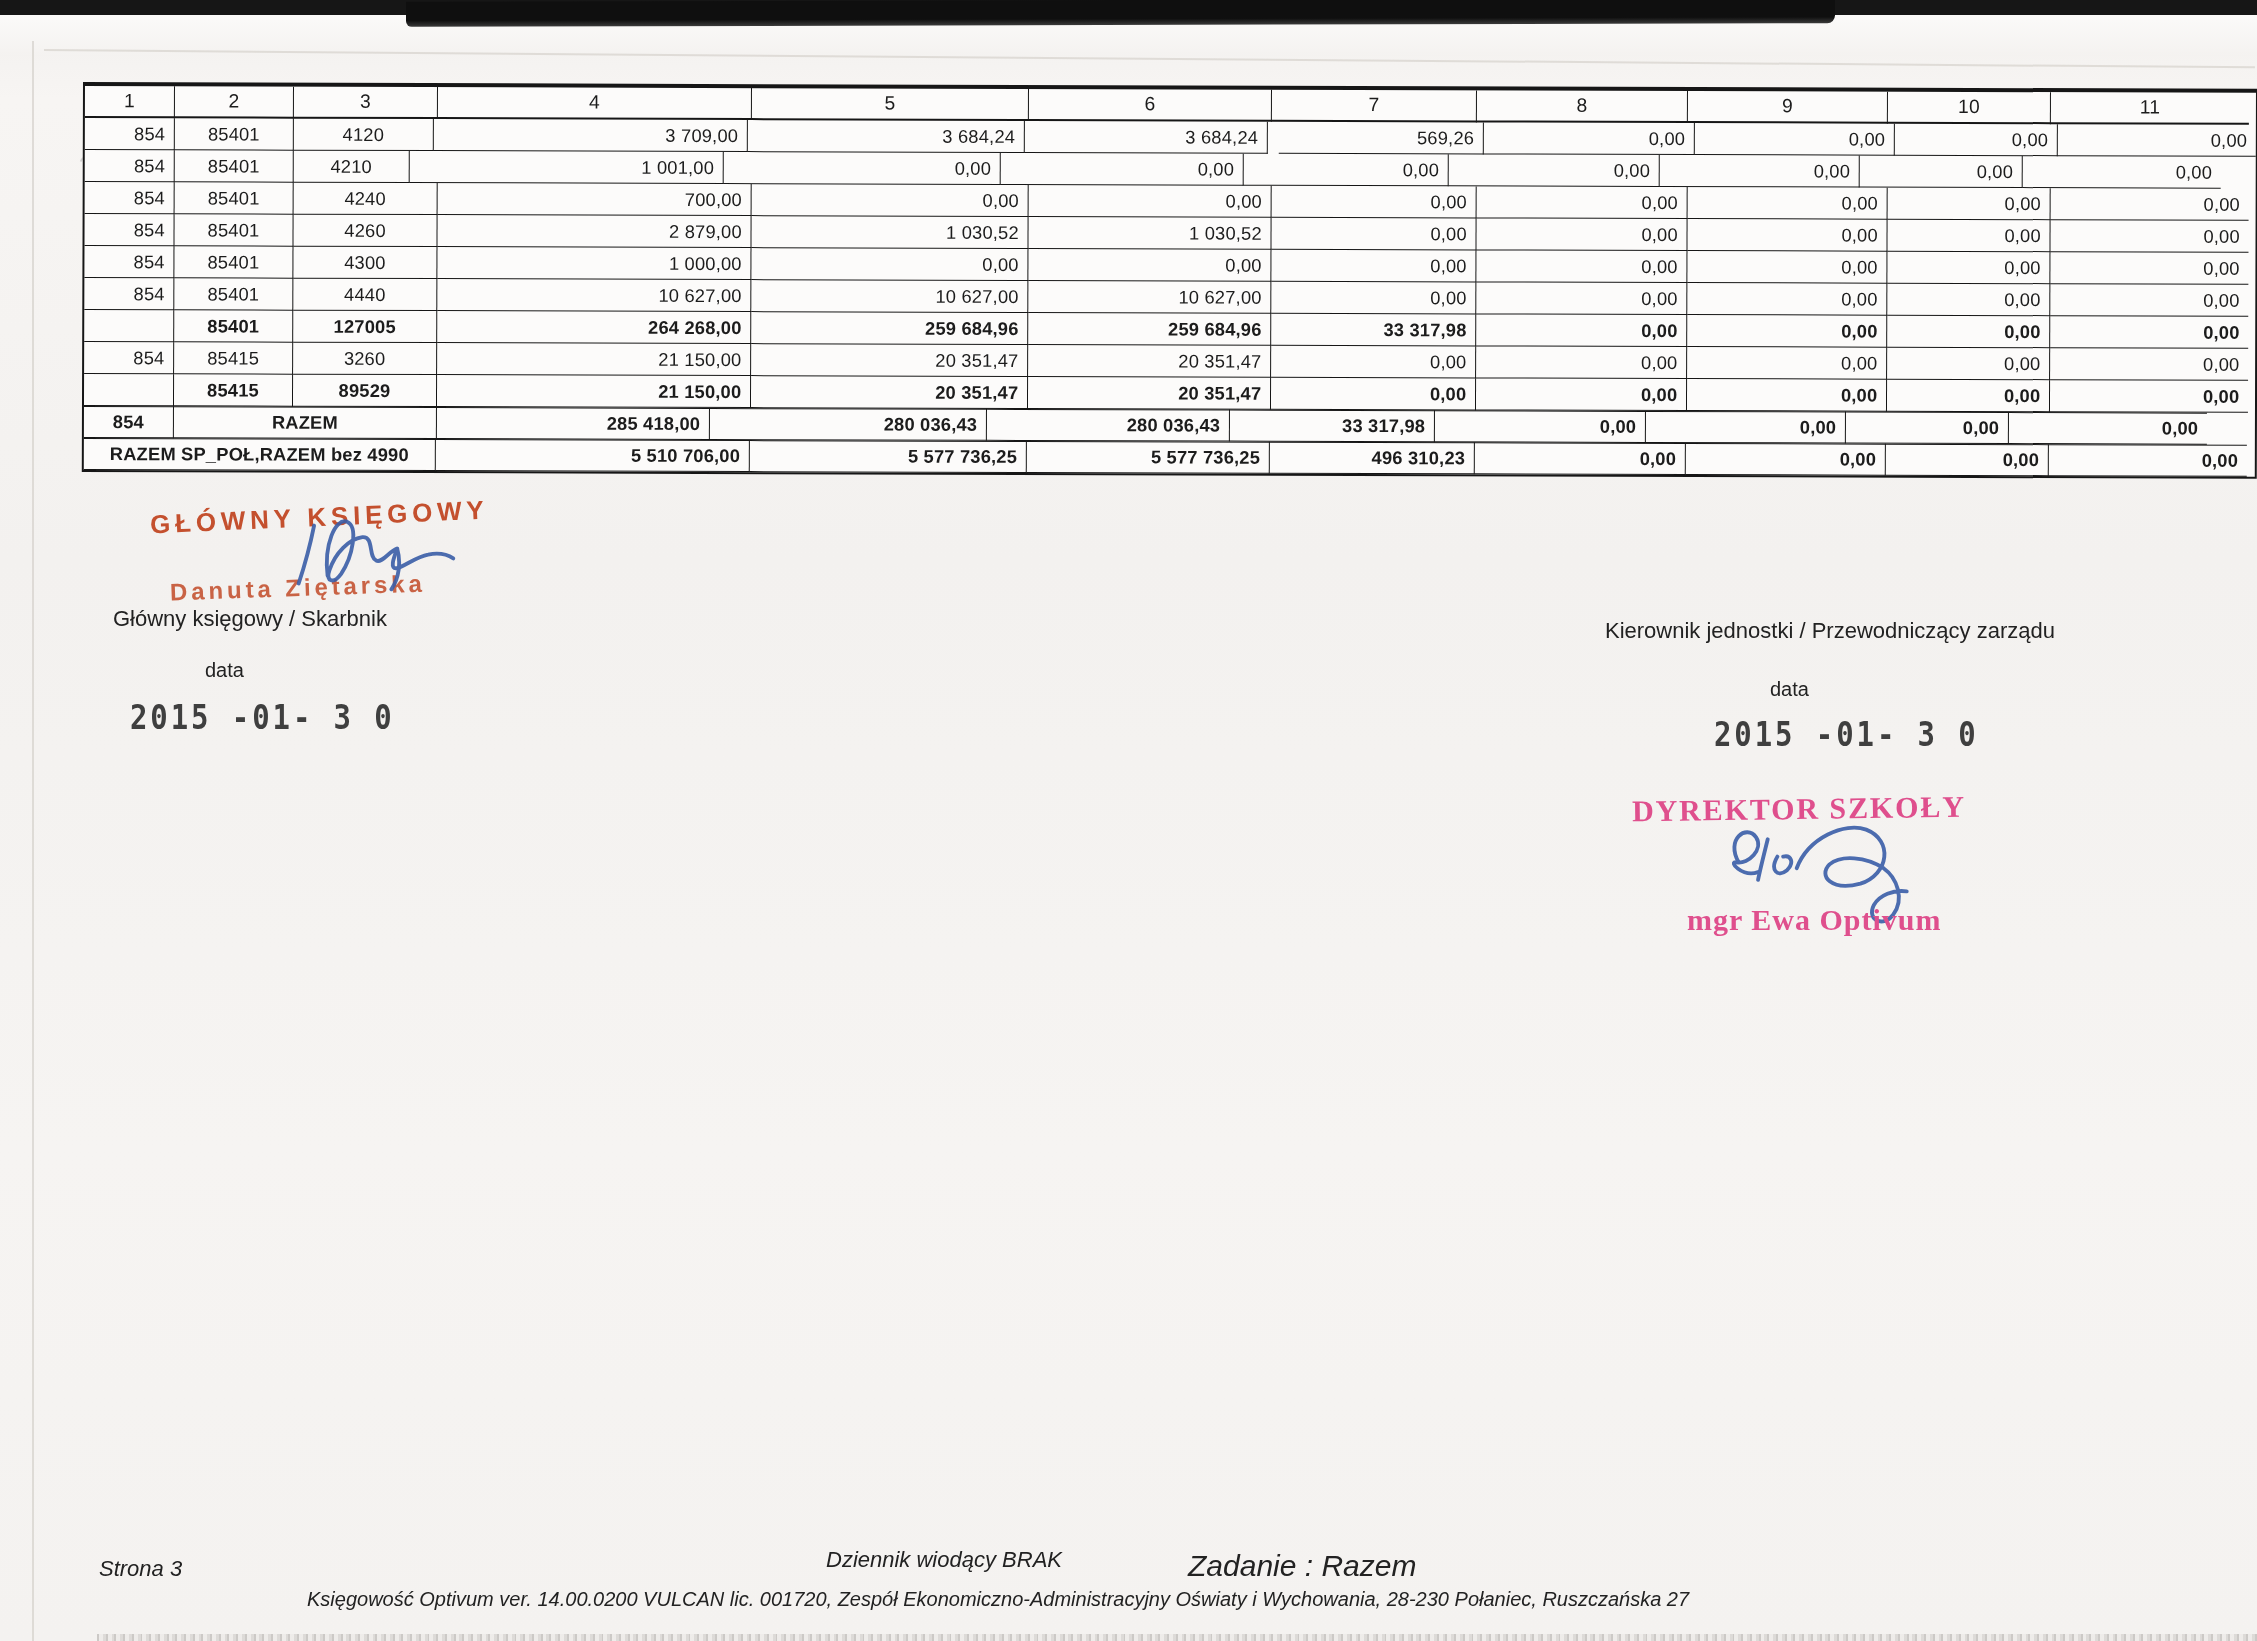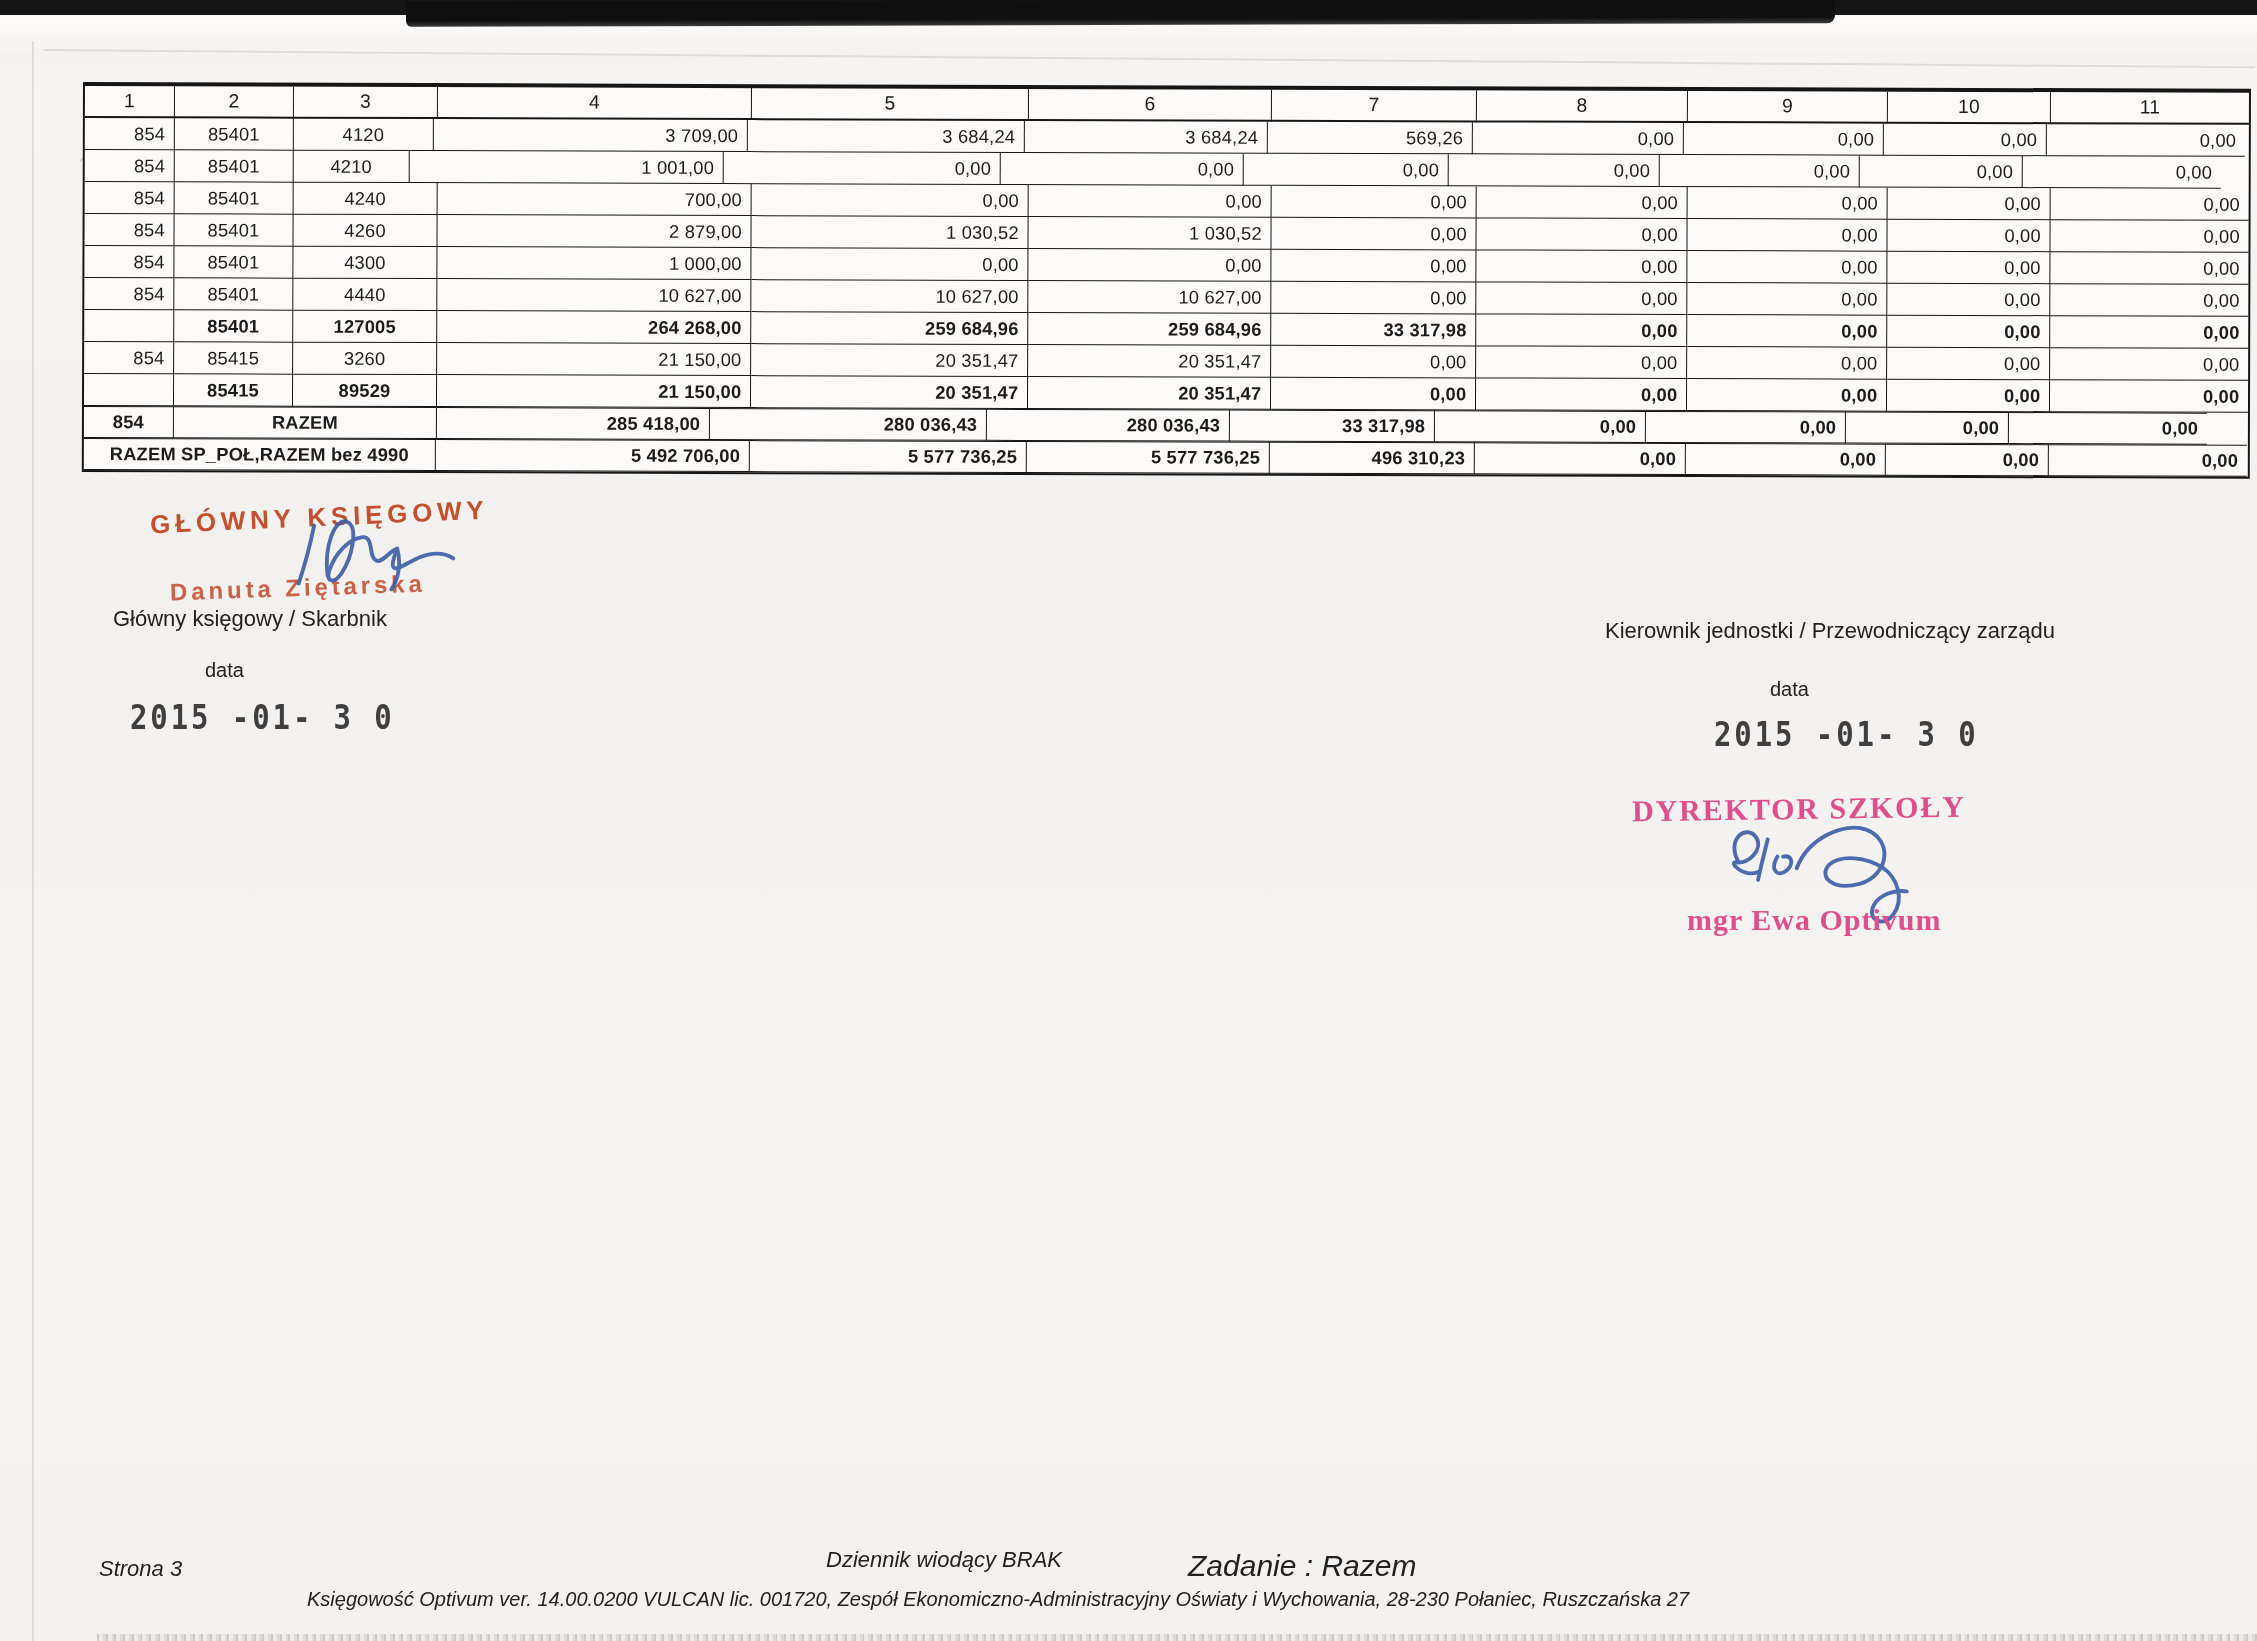--- a/index.html
+++ b/index.html
@@ -70,21 +70,21 @@
         <div class="td a-center" style="width: 163px;">10</div>
         <div class="td a-center" style="width: 198px;">11</div>
       </div>
       <div class="tr">
         <div class="td a-right" style="width: 90px;">854</div>
         <div class="td a-center" style="width: 119px;">85401</div>
         <div class="td a-center" style="width: 140px;">4120</div>
         <div class="td a-right" style="width: 314px;">3 709,00</div>
         <div class="td a-right" style="width: 277px;">3 684,24</div>
         <div class="td a-right" style="width: 243px;">3 684,24</div>
-        <div class="td a-right" style="width: 205px;">569,26</div>
+        <div class="td a-right" style="width: 205px; margin-left: 11px;">569,26</div>
         <div class="td a-right" style="width: 211px;">0,00</div>
         <div class="td a-right" style="width: 200px;">0,00</div>
         <div class="td a-right" style="width: 163px;">0,00</div>
         <div class="td a-right" style="width: 198px;">0,00</div>
       </div>
       <div class="tr">
         <div class="td a-right" style="width: 90px;">854</div>
         <div class="td a-center" style="width: 119px;">85401</div>
         <div class="td a-center" style="width: 116px;">4210</div>
         <div class="td a-right" style="width: 314px;">1 001,00</div>
@@ -194,21 +194,21 @@
         <div class="td a-right" style="width: 277px;">280 036,43</div>
         <div class="td a-right" style="width: 243px;">280 036,43</div>
         <div class="td a-right" style="width: 205px;">33 317,98</div>
         <div class="td a-right" style="width: 211px;">0,00</div>
         <div class="td a-right" style="width: 200px;">0,00</div>
         <div class="td a-right" style="width: 163px;">0,00</div>
         <div class="td a-right" style="width: 198px;">0,00</div>
       </div>
       <div class="tr bold heavy">
         <div class="td a-center" style="width: 352px;">RAZEM SP_POŁ,RAZEM bez 4990</div>
-        <div class="td a-right" style="width: 314px;">5 492 706,00</div>
+        <div class="td a-right" style="width: 314px;">5 510 706,00</div>
         <div class="td a-right" style="width: 277px;">5 577 736,25</div>
         <div class="td a-right" style="width: 243px;">5 577 736,25</div>
         <div class="td a-right" style="width: 205px;">496 310,23</div>
         <div class="td a-right" style="width: 211px;">0,00</div>
         <div class="td a-right" style="width: 200px;">0,00</div>
         <div class="td a-right" style="width: 163px;">0,00</div>
         <div class="td a-right" style="width: 198px;">0,00</div>
       </div>
     </div>
 

